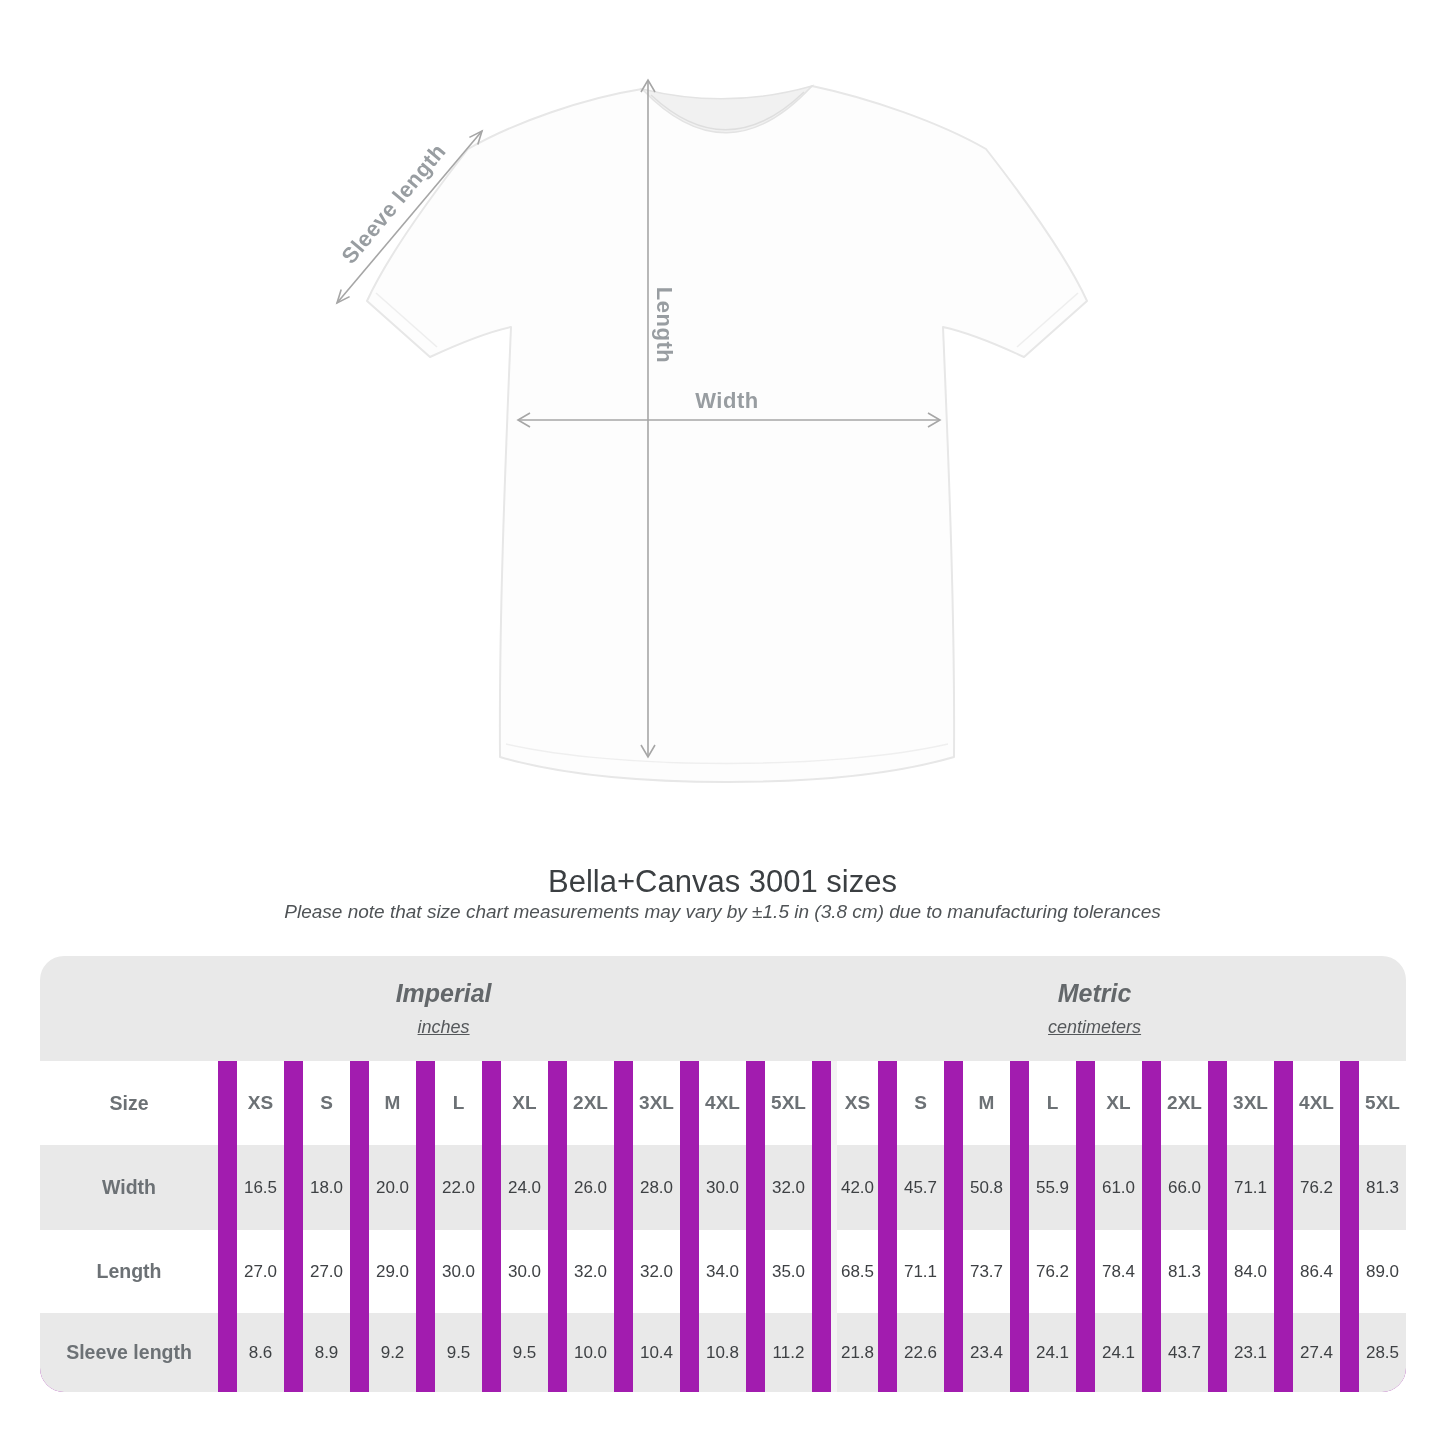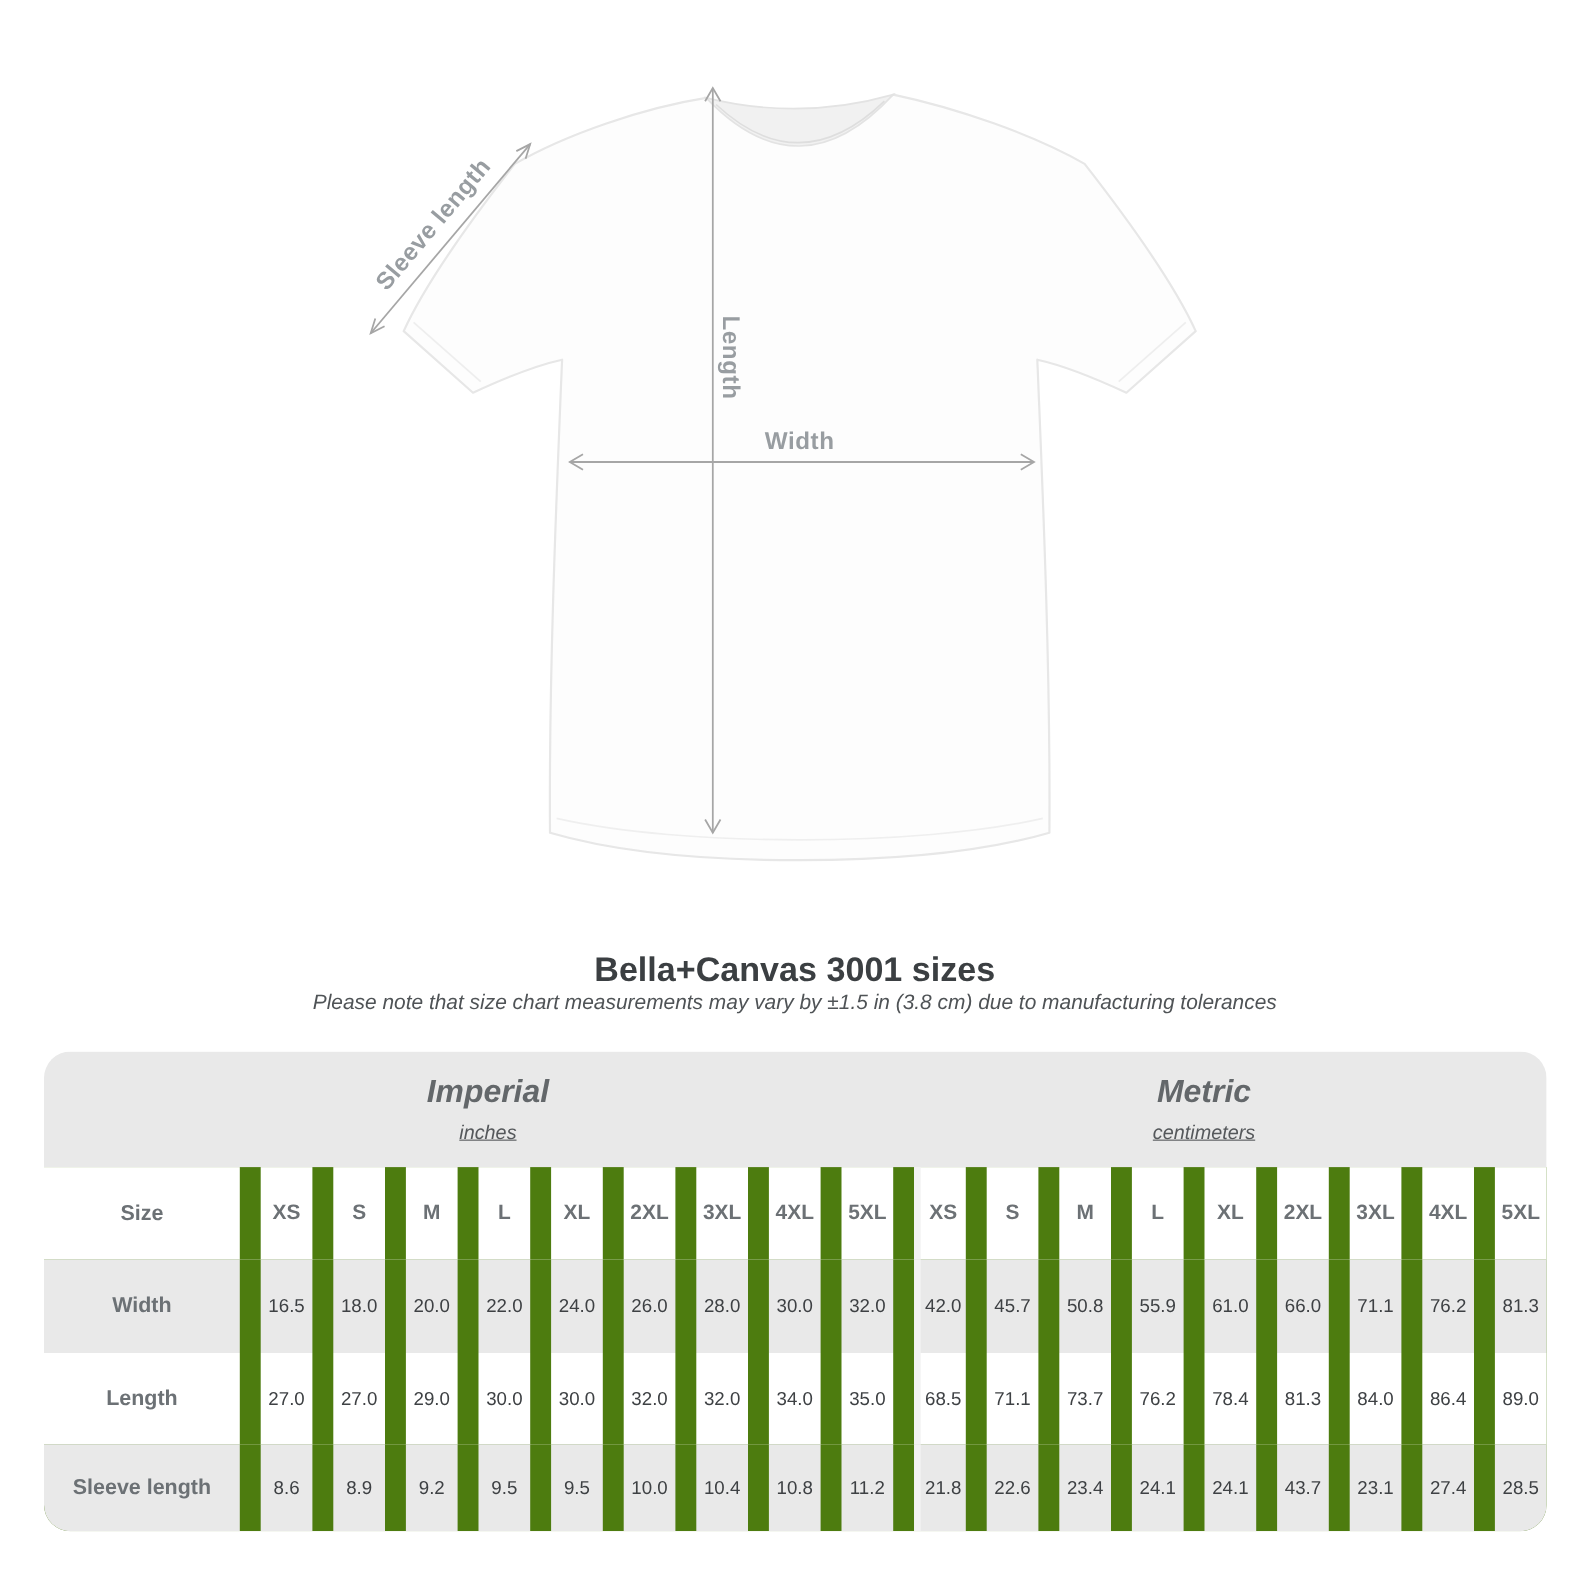--- a/index.html
+++ b/index.html
@@ -9,33 +9,33 @@
   }
   
   .diagram { position:absolute; left:0; top:0; width:1445px; height:830px; }
   .diagram svg { position:absolute; left:0; top:0; }
   .dlabel { position:absolute; color:#989da1; font-weight:bold; font-size:22px; text-align:center; letter-spacing:.5px; }
   .dlabel.sleeve { left:294px; top:191px; width:200px; transform:rotate(-50deg); }
   .dlabel.length { left:584px; top:312px; width:160px; transform:rotate(90deg); }
   .dlabel.width  { left:627px; top:388px; width:200px; }
   
   .title { position:absolute; top:864px; left:0; width:100%; text-align:center;
-           font-size:31px; font-weight:bold; color:#3b3f42; }
+           font-size:31px; font-weight:normal; color:#3b3f42; }
   .note  { position:absolute; top:901px; left:0; width:100%; text-align:center; margin:0;
            font-size:19px; font-style:italic; color:#4f5356; }
   
   .size-table { position:absolute; left:40px; top:956px; width:1366px; height:436px;
                 border-radius:24px; overflow:hidden; }
   .unit-row { display:flex; height:105px; background:#e9e9e9; }
   .unit { display:flex; flex-direction:column; align-items:center; justify-content:center; gap:9px; }
   .unit.imperial { width:56.6%; padding-left:34px; box-sizing:border-box; }
   .unit.metric   { width:43.4%; padding-right:30px; box-sizing:border-box;align-items:center; }
-  .unit-name { font-size:29px; font-weight:bold; font-style:italic; color:#63676a; }
+  .unit-name { font-size:25px; font-weight:bold; font-style:italic; color:#63676a; }
   .unit-sub  { font-size:18px; font-style:italic; color:#55585b;text-decoration:underline; }
-  .trow { display:grid; grid-template-columns:178px repeat(18,1fr); column-gap:19px; background:#4d7c0f; }
+  .trow { display:grid; grid-template-columns:178px repeat(18,1fr); column-gap:19px; background:#a21caf; }
   .r-sizes { height:84px; } .r-width { height:85px; } .r-length { height:83px; } .r-sleeve { height:79px; }
   .c { display:flex; align-items:center; justify-content:center; }
   .w { background:#ffffff; } .g { background:#e9e9e9; }
   .lab { font-weight:bold; color:#6c7175; font-size:19.5px; }
   .h   { font-weight:bold; color:#6c7175; font-size:19px; }
   .v   { color:#3e4144; font-size:17px; }
   .ms  { border-left:6px solid #f3f3f3; }
 </style>
 </head>
 <body>

